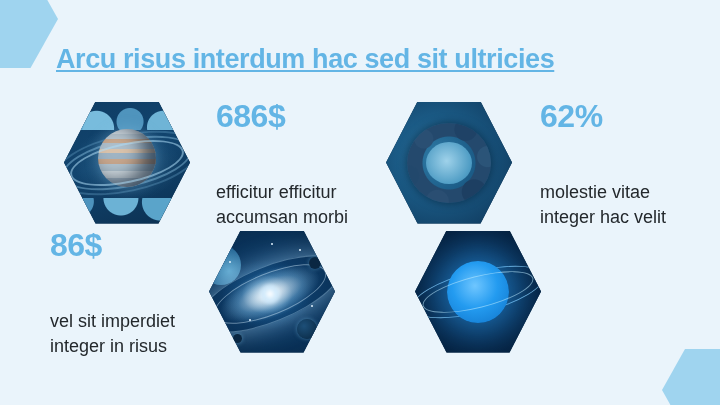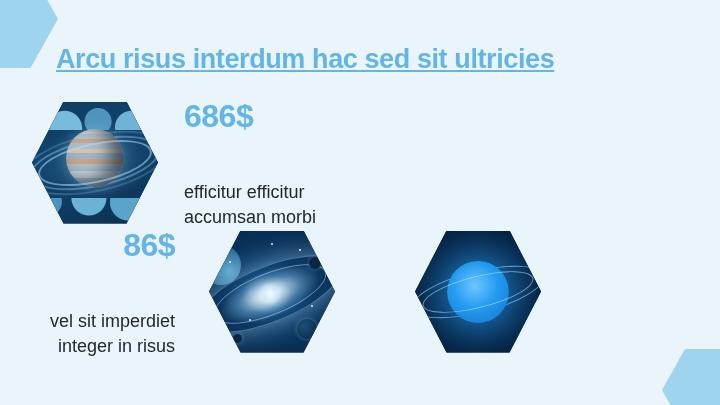--- a/index.html
+++ b/index.html
@@ -23,24 +23,24 @@
   }
 
   .title{
     position:absolute;left:56px;top:44px;
     font-size:27px;font-weight:bold;letter-spacing:-0.4px;
     color:#63b5e5;white-space:nowrap;text-decoration:underline;
   }
 
   .grid{position:absolute;left:0;right:0;top:96px;}
   .row{display:flex;align-items:center;height:133px;}
-  .row.r2{margin-top:-4px;text-align:right;}
+  .row.r2{margin-top:-4px;}
 
   .cell{display:flex;align-items:center;}
-  .cell.img-first{padding-left:32px;}
+  .cell.img-first{padding-left:64px;}
   .cell.txt-first{padding-left:50px;}
   .cell.c2{padding-left:38px;}
 
   
   .hex{
     width:126px;height:122px;flex:none;
     clip-path:polygon(25% 0%,75% 0%,100% 50%,75% 100%,25% 100%,0% 50%);
     position:relative;overflow:hidden;background:#0b2b49;
   }
   .hex .sky{position:absolute;inset:0;}
@@ -193,20 +193,32 @@
           <div class="ring r-b"></div>
           <div class="clouds-b"></div>
         </div>
         <div class="stat" style="margin-left:26px;">
           <div class="num">686$</div>
           <div class="desc">efficitur efficitur
 accumsan morbi</div>
         </div>
       </div>
 
+      <div class="cell c2">
+        <div class="hex">
+          <div class="sky sky-crater"></div>
+          <div class="crater-ring"></div>
+          <div class="crater-hole"></div>
+        </div>
+        <div class="stat" style="margin-left:28px;">
+          <div class="num">62%</div>
+          <div class="desc">molestie vitae
+integer hac velit</div>
+        </div>
+      </div>
 
     </div>
 
     <div class="row r2">
 
       <div class="cell txt-first">
         <div class="stat">
           <div class="num">86$</div>
           <div class="desc">vel sit imperdiet
 integer in risus</div>

